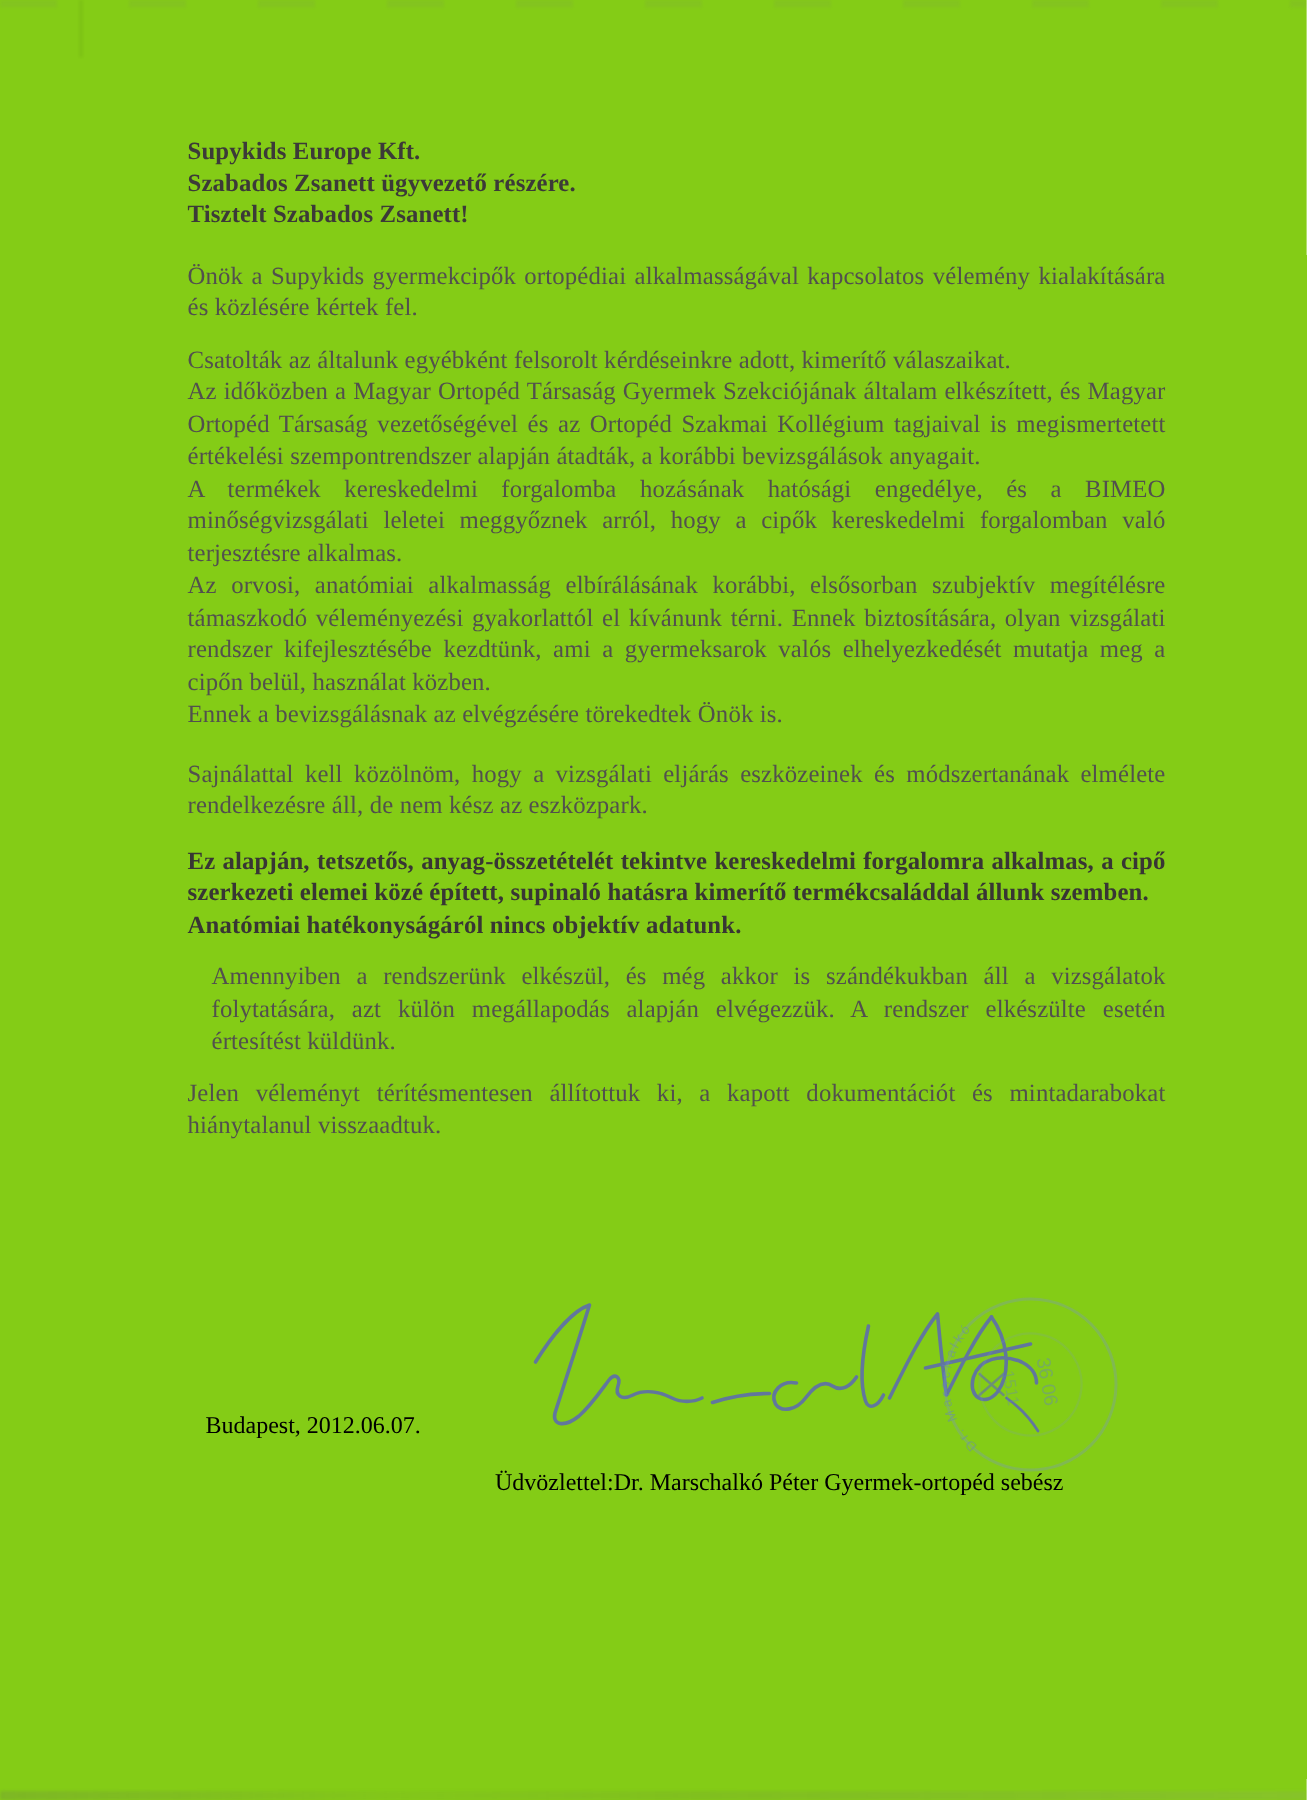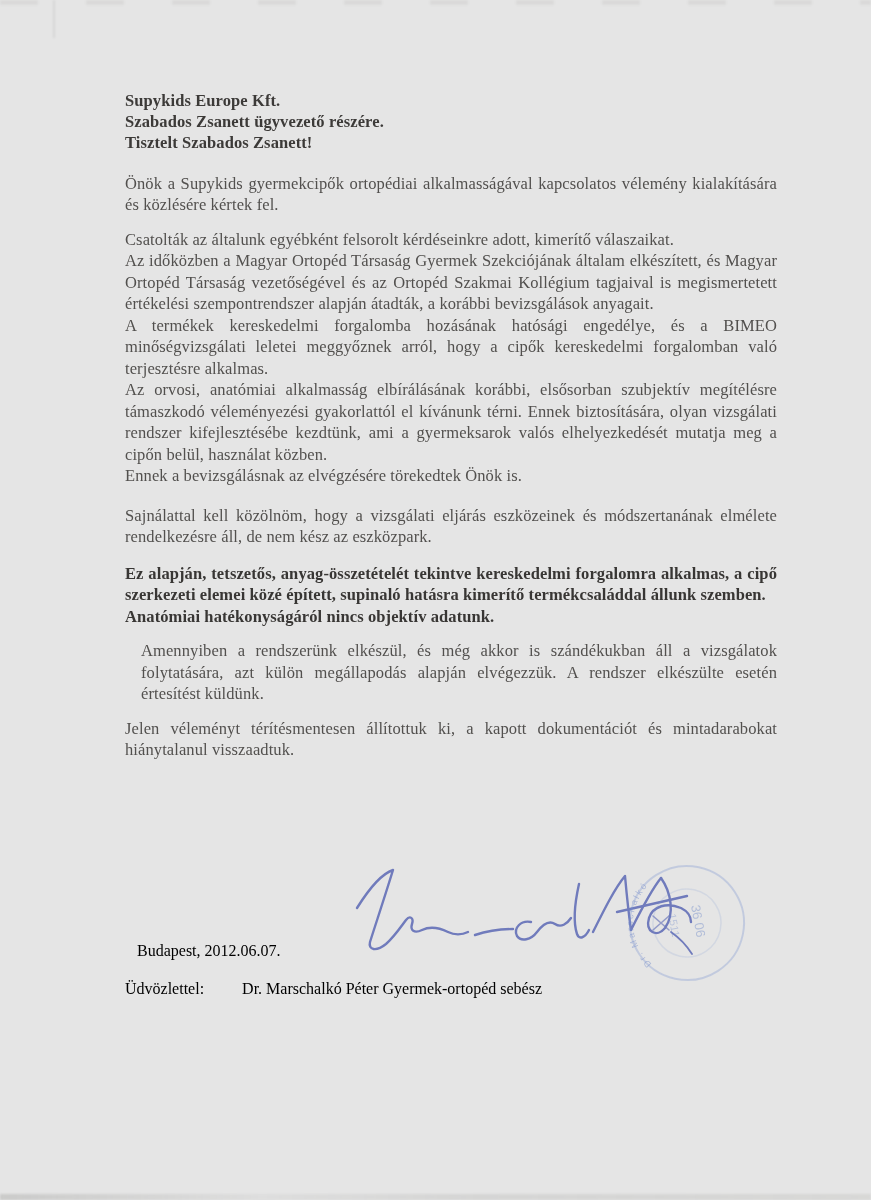--- a/index.html
+++ b/index.html
@@ -3,21 +3,21 @@
 <meta charset="utf-8">
 <style>
   html,body{margin:0;padding:0;}
   body{
     width:871px;height:1200px;overflow:hidden;
     background:#ffffff;
     font-family:"Liberation Serif","DejaVu Serif",serif;
   }
   .page{
     position:relative;width:871px;height:1200px;
-    background:#e5e5e5;
+    background:#84cc16;
   }
   
   .scan-top{
     position:absolute;top:0;left:0;right:0;height:5px;
     background:repeating-linear-gradient(90deg,
       rgba(120,118,112,0.14) 0 38px, rgba(0,0,0,0) 38px 86px);
     filter:blur(1px);opacity:.7;
   }
   .scan-bottom{
     position:absolute;bottom:0;left:0;right:0;height:6px;
@@ -45,22 +45,22 @@
   .sec-2{margin-top:13px;}
   .sec-3{margin-top:18px;}
   .sec-4{margin-top:15px;font-weight:bold;color:#383634;}
   .sec-5{margin-top:13px;margin-left:16px;}
   .sec-6{margin-top:13px;font-family:Liberation Serif, serif;}
   .closing{
     position:absolute;left:125px;top:930px;width:652px;
   }
   .date-line{margin:12px;}
   .regards-row{
-    margin-top:20px;
-    display:flex;gap:38px;align-items:center;
+    margin-top:20px;margin-left:205px;
+    display:flex;align-items:center;
   }
   .regards-label{white-space:nowrap;}
   .signer{white-space:nowrap;}
   .signature-svg{
     position:absolute;left:335px;top:858px;
     width:360px;height:110px;
   }
   .stamp-wrap{
     position:absolute;left:612px;top:848px;
     width:150px;height:150px;

